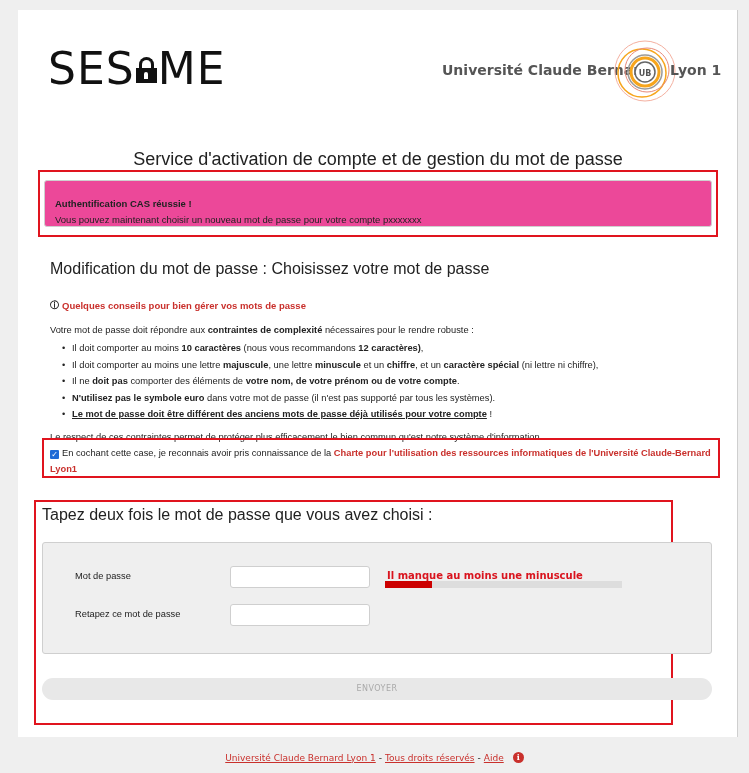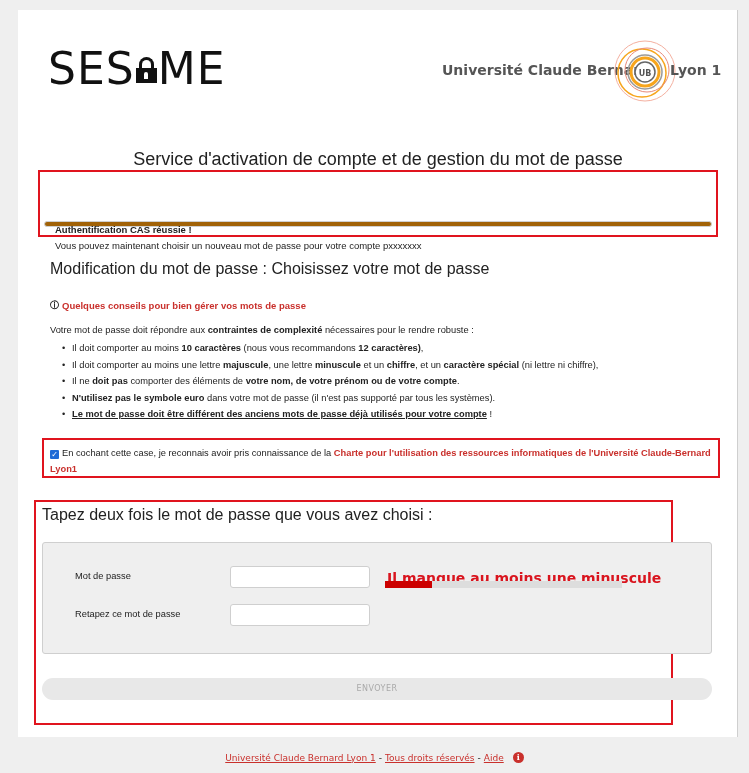--- a/index.html
+++ b/index.html
@@ -10,42 +10,42 @@
   .lock .shackle { position: absolute; left: 3px; top: 0; width: 15px; height: 15px; border: 3.5px solid #111; border-bottom: none; border-radius: 8px 8px 0 0; }
   .lock .body { position: absolute; left: 0; top: 11px; width: 21px; height: 15px; background: #111; }
   .lock .hole { position: absolute; left: 8.5px; top: 15px; width: 4px; height: 7px; background: #fff; border-radius: 2px 2px 0 0; }
   .ucbl-logo { position: absolute; left: 424px; top: 28px; width: 290px; height: 75px; }
   .ucbl-text { position: absolute; left: 0; top: 24px; font-family: "DejaVu Sans", sans-serif; font-weight: bold; font-size: 14px; color: #555; white-space: nowrap; }
   .ucbl-text2 { position: absolute; left: 228px; top: 24px; font-family: "DejaVu Sans", sans-serif; font-weight: bold; font-size: 14px; color: #555; }
   .ucbl-circles { position: absolute; left: 170px; top: 0; width: 70px; height: 70px; }
   .service-title { position: absolute; left: 0; width: 720px; top: 115px; text-align: center; font-size: 18px; color: #222; margin-top: 24px; }
   .redbox { position: absolute; border: 2px solid #e0141e; }
   .auth-box { left: 20px; top: 160px; width: 680px; height: 67px; }
-  .auth-inner { position: absolute; left: 4px; top: 8px; right: 4px; bottom: 8px; background: #a16207; border: 1px solid #cfcfcf; border-radius: 3px; padding: 2px 10px; font-size: 9.5px; color: #222; margin-top: 41px; }
+  .auth-inner { position: absolute; left: 4px; top: 8px; right: 4px; bottom: 8px; background: #ec4899; border: 1px solid #cfcfcf; border-radius: 3px; padding: 17px 10px; font-size: 9.5px; color: #222; }
   .auth-inner .t1 { font-weight: bold; margin-bottom: 5px; }
   .section-title { position: absolute; left: 32px; top: 250px; font-size: 16px; color: #222; }
   .tips { position: absolute; left: 32px; top: 289px; font-size: 9.5px; font-weight: bold; color: #c9302c; display: flex; align-items: center; gap: 3px; }
   .tips-icon { font-size: 9px; color: #222; font-weight: bold; }
   .rules { position: absolute; left: 32px; top: 313px; font-size: 9.3px; color: #222; width: 680px; }
   .rules ul { list-style: none; margin-left: 12px; margin-top: 2px; }
   .rules li { line-height: 16.5px; position: relative; padding-left: 10px; }
   .rules li::before { content: "•"; position: absolute; left: 0; }
   .rules .u { text-decoration: underline; font-weight: bold; }
   .rules .intro { line-height: 15px; }
   .rules .outro { margin-top: 9px; }
   .charter-box { left: 24px; top: 428px; width: 678px; height: 40px; }
   .charter-inner { position: absolute; left: 6px; top: 5px; right: 6px; font-size: 9.3px; color: #222; line-height: 16px; }
   .charter-inner .chk { display: inline-block; width: 9px; height: 9px; background: #1e6ad6; border-radius: 1px; color: #fff; font-size: 8px; line-height: 9px; text-align: center; vertical-align: -1px; margin-right: 3px; }
   .charter-inner .lnk { color: #c9302c; font-weight: bold; }
   .pw-box { left: 16px; top: 490px; width: 639px; height: 225px; }
   .pw-title { position: absolute; left: 6px; top: 4px; font-size: 16px; color: #222; }
   .pw-panel { position: absolute; left: 6px; top: 40px; width: 670px; height: 112px; background: #efefef; border: 1px solid #cfcfcf; border-radius: 3px; }
   .pw-label { position: absolute; font-size: 9.3px; color: #222; }
   .pw-input { position: absolute; width: 140px; height: 22px; background: #fff; border: 1px solid #cfcfcf; border-radius: 3px; }
-  .strength-msg { position: absolute; left: 344px; top: 27px; font-family: "DejaVu Sans", sans-serif; font-size: 14px; font-weight: bold; color: #d9141e; }
+  .strength-msg { position: absolute; left: 344px; top: 27px; font-family: "DejaVu Sans", sans-serif; font-size: 10px; font-weight: bold; color: #d9141e; }
   .strength-bar { position: absolute; left: 342px; top: 38px; width: 237px; height: 7px; background: #dddddd; }
   .strength-fill { position: absolute; left: 0; top: 0; width: 48px; height: 7px; background: #cc0000; }
   .send-btn { position: absolute; left: 6px; top: 176px; width: 670px; height: 22px; background: #e8e8e8; border-radius: 11px; border: none; font-family: "DejaVu Sans", sans-serif; font-size: 8px; color: #aaaaaa; letter-spacing: 0.5px; text-align: center; line-height: 22px; }
   .footer { position: absolute; left: 0; width: 749px; top: 752px; text-align: center; font-family: "DejaVu Sans", sans-serif; font-size: 9px; color: #222; display: flex; justify-content: center; align-items: center; gap: 3px; }
   .footer a { color: #c9302c; text-decoration: underline; }
   .info-icon { display: inline-block; width: 11px; height: 11px; border-radius: 50%; background: #c9302c; color: #fff; font-size: 8px; font-weight: bold; line-height: 11px; text-align: center; margin-left: 6px; font-family: "DejaVu Serif", serif; }
 </style>
 </head>
 <body>
 
@@ -93,20 +93,21 @@
 
   <div class="rules">
     <div class="intro"><span>Votre mot de passe doit répondre aux </span><b>contraintes de complexité</b><span> nécessaires pour le rendre robuste :</span></div>
     <ul>
       <li><span>Il doit comporter au moins </span><b>10 caractères</b><span> (nous vous recommandons </span><b>12 caractères)</b><span>,</span></li>
       <li><span>Il doit comporter au moins une lettre </span><b>majuscule</b><span>, une lettre </span><b>minuscule</b><span> et un </span><b>chiffre</b><span>, et un </span><b>caractère spécial</b><span> (ni lettre ni chiffre),</span></li>
       <li><span>Il ne </span><b>doit pas</b><span> comporter des éléments de </span><b>votre nom, de votre prénom ou de votre compte</b><span>.</span></li>
       <li><b>N'utilisez pas le symbole euro</b><span> dans votre mot de passe (il n'est pas supporté par tous les systèmes).</span></li>
       <li><span class="u">Le mot de passe doit être différent des anciens mots de passe déjà utilisés pour votre compte</span><span> !</span></li>
     </ul>
+    <div class="outro">Le respect de ces contraintes permet de protéger plus efficacement le bien commun qu'est notre système d'information.</div>
   </div>
 
   <div class="redbox charter-box">
     <div class="charter-inner">
       <span class="chk">✓</span><span>En cochant cette case, je reconnais avoir pris connaissance de la </span><span class="lnk">Charte pour l'utilisation des ressources informatiques de l'Université Claude-Bernard Lyon1</span>
     </div>
   </div>
 
   <div class="redbox pw-box">
     <div class="pw-title">Tapez deux fois le mot de passe que vous avez choisi :</div>

